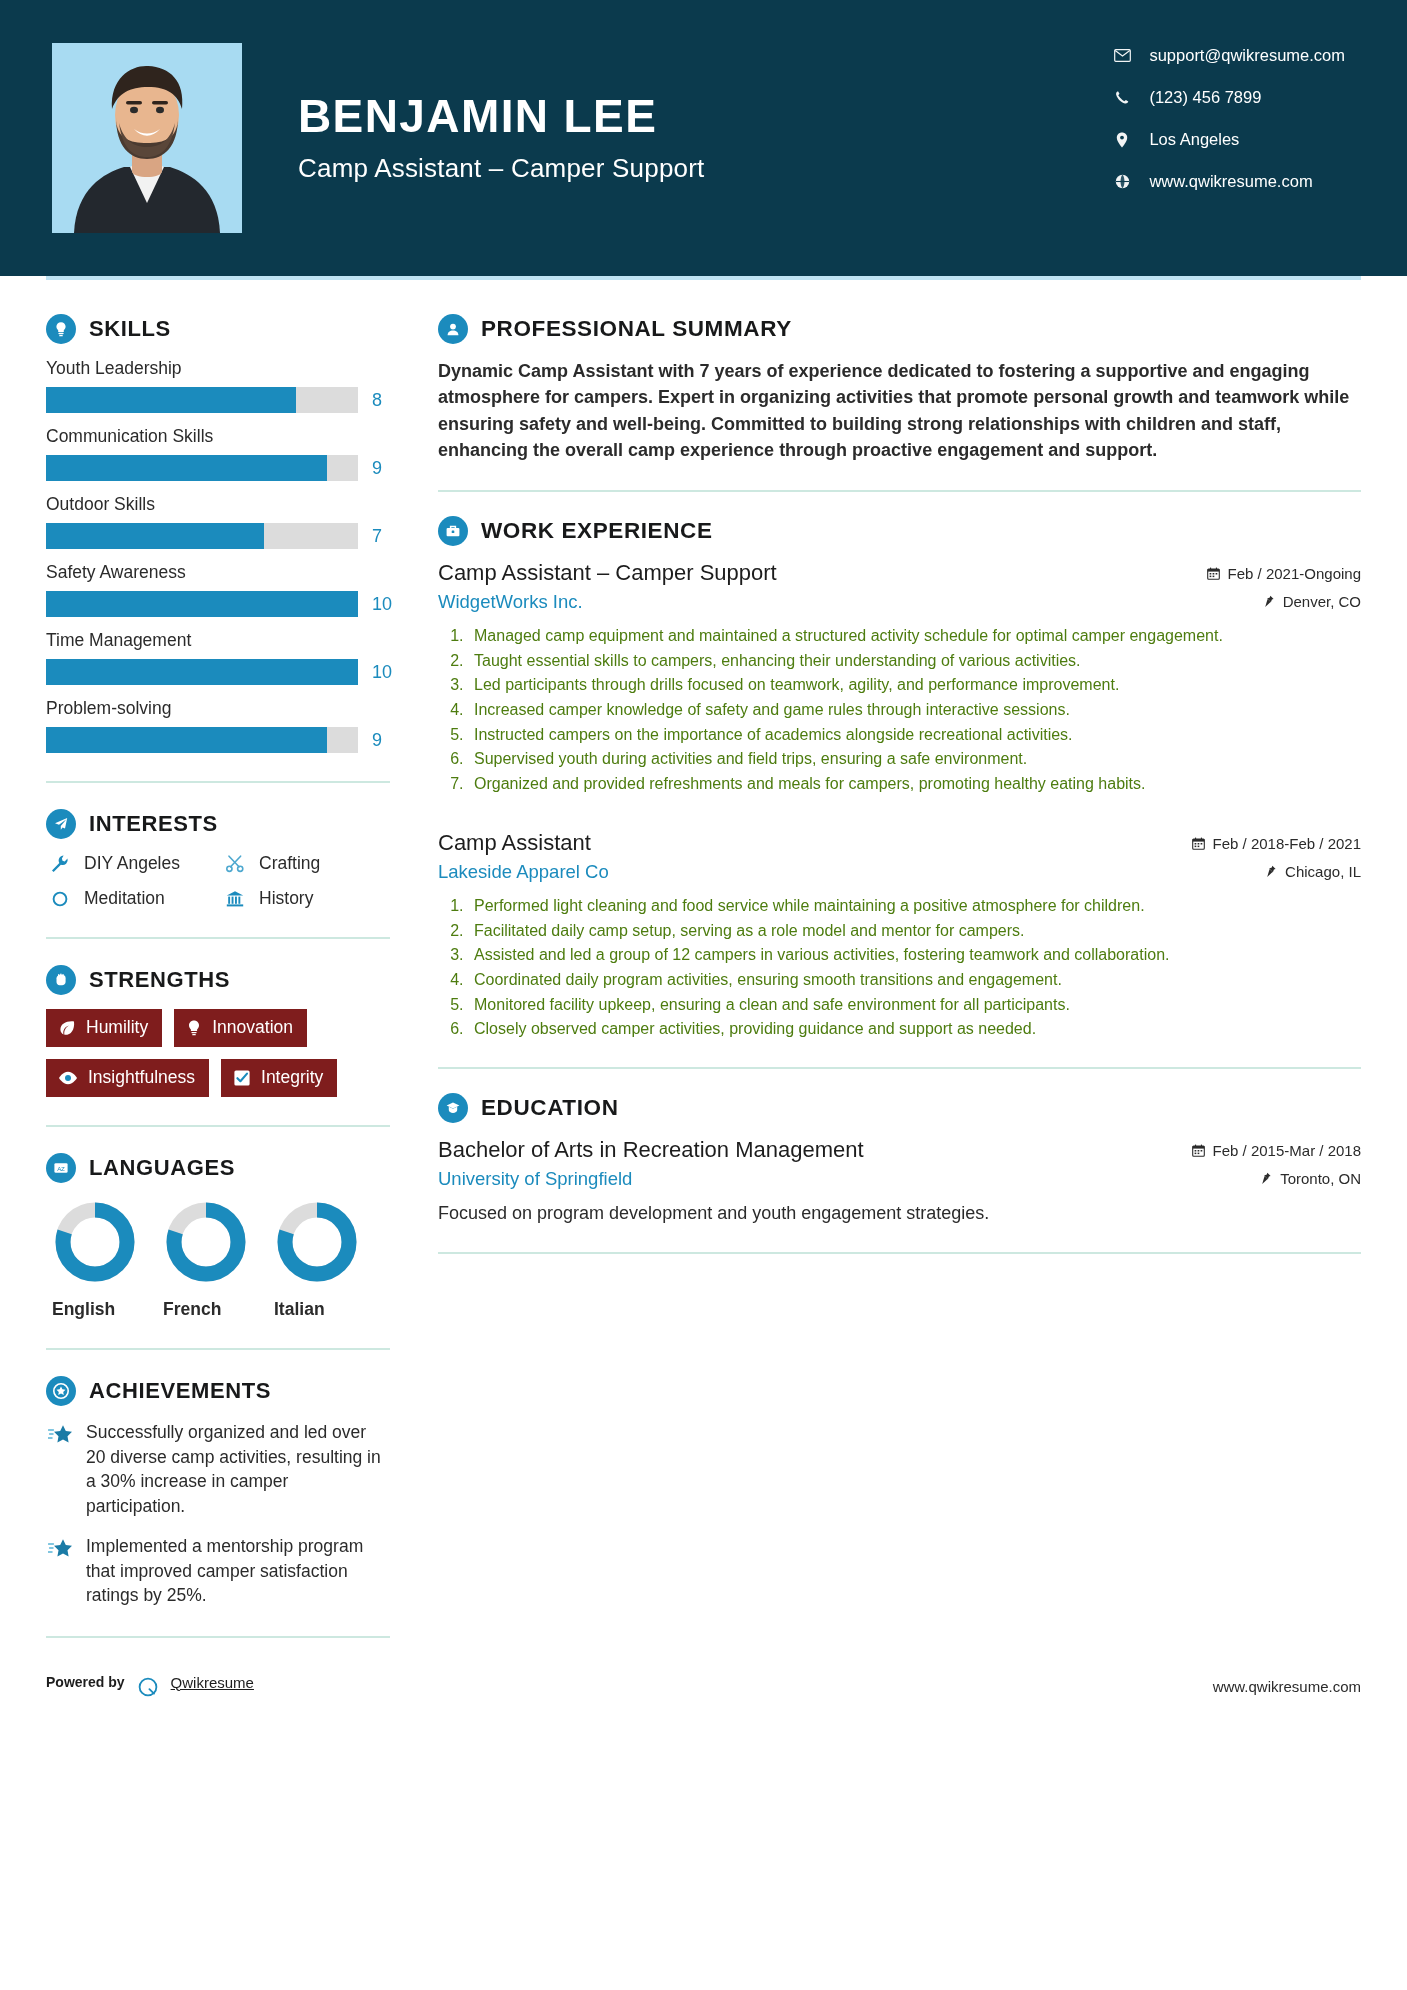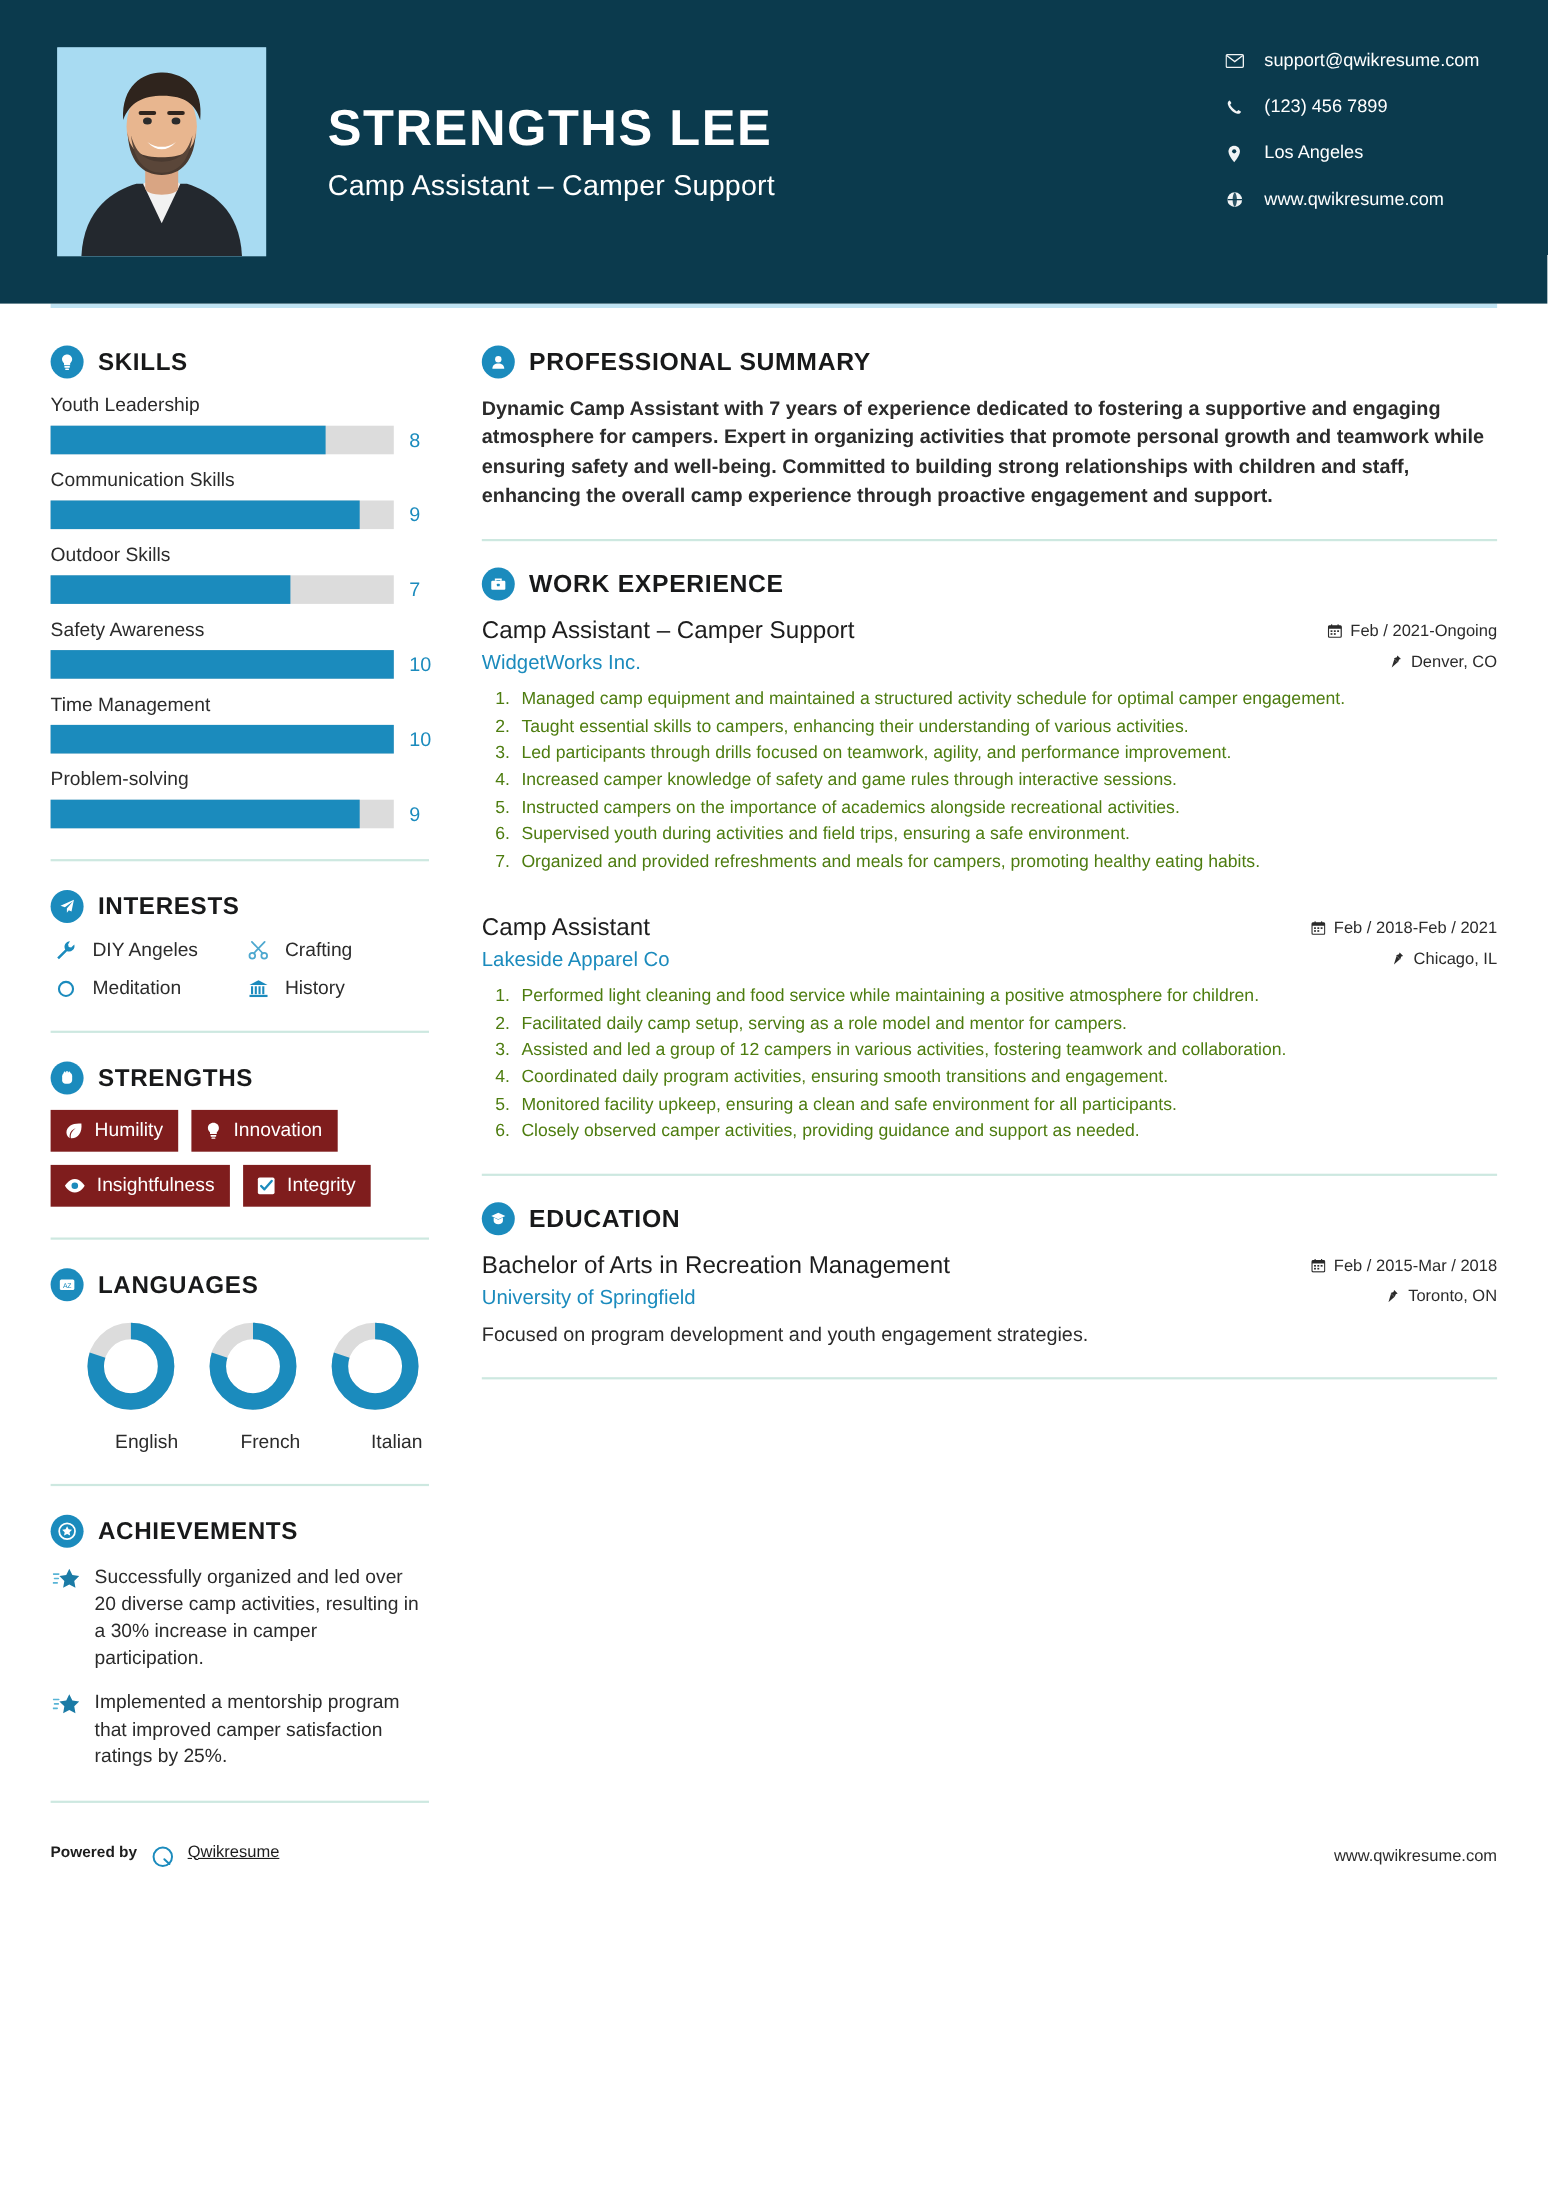--- a/index.html
+++ b/index.html
@@ -198,21 +198,21 @@
     margin-right: 10px;
   }
 
   
   .langs {
     display: flex;
     justify-content: space-between;
     margin-top: 16px;
     padding: 0 6px;
   }
-  .lang { text-align: right; width: 110px; }
+  .lang { text-align: left; width: 110px; font-weight: bold; }
   .lang-label {
     font-size: 17.5px;
     color: #2b2b2b;
     margin-top: 10px;
   }
 
   
   .ach {
     display: flex;
     margin-bottom: 16px;
@@ -346,21 +346,21 @@
           <ellipse cx="82" cy="67" rx="4" ry="3.2" fill="#2b2b2b"></ellipse>
           <ellipse cx="108" cy="67" rx="4" ry="3.2" fill="#2b2b2b"></ellipse>
 
           <rect x="74" y="58" width="16" height="3.5" rx="1.8" fill="#2f241d"></rect>
           <rect x="100" y="58" width="16" height="3.5" rx="1.8" fill="#2f241d"></rect>
 
           <path d="M82 86 C90 95 100 95 108 86 C100 92 90 92 82 86 Z" fill="#ffffff"></path>
         </svg>
       </div>
       <div class="name-block">
-        <div class="name">STRENGTHS LEE</div>
+        <div class="name">BENJAMIN LEE</div>
         <div class="role">Camp Assistant – Camper Support</div>
       </div>
     </div>
 
     <div class="contact">
       <div class="contact-row">
         <span class="ci">
           <svg width="17" height="13" viewBox="0 0 17 13">
               <rect x="0.7" y="0.7" width="15.6" height="11.6" rx="1" fill="none" stroke="#fff" stroke-width="1.2"></rect>
               <path d="M1.2 1.4 L8.5 7 L15.8 1.4" fill="none" stroke="#fff" stroke-width="1.2"></path>

